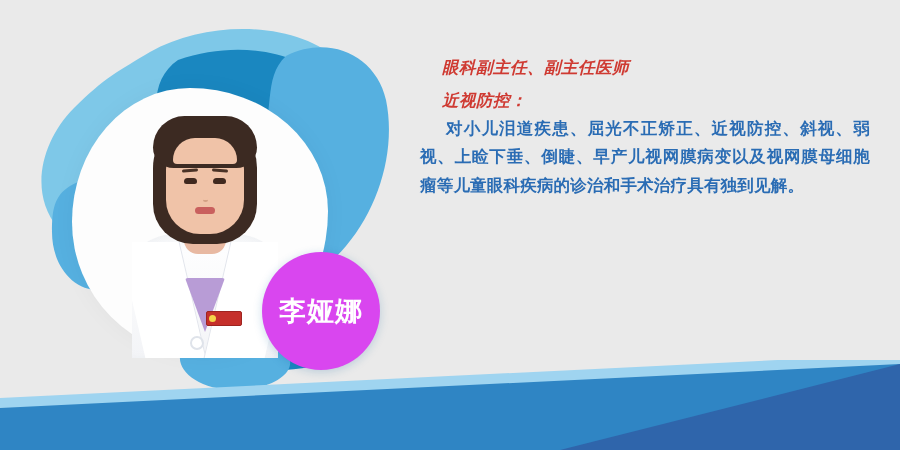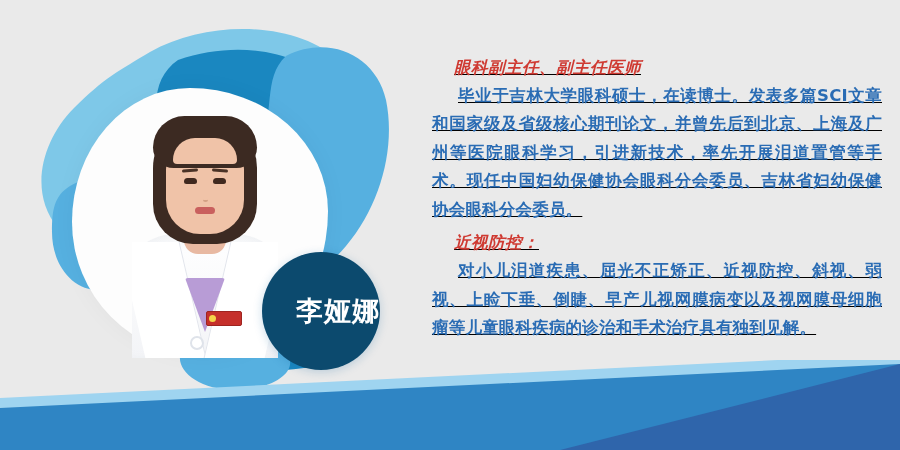--- a/index.html
+++ b/index.html
@@ -211,41 +211,40 @@
   }
 
   
   .name-bubble {
     position: absolute;
     left: 262px;
     top: 252px;
     width: 118px;
     height: 118px;
     border-radius: 50%;
-    background: #0c4a6e;
+    background: #d946ef;
     display: flex;
     align-items: center;
-    justify-content: flex-end;
+    justify-content: center;
     box-shadow: 0 2px 10px rgba(20,100,160,0.22);
   }
   .name-bubble span {
     color: #ffffff;
     font-size: 27px;
     font-weight: bold;
     letter-spacing: 1px;
     font-family: "DejaVu Sans", "Liberation Sans", sans-serif;
   }
 
   
   .text-col {
     position: absolute;
-    left: 432px;
+    left: 420px;
     top: 56px;
     width: 450px;
-    text-decoration: underline;
   }
   .sec-head {
     color: #cf3a32;
     font-size: 16.5px;
     font-weight: bold;
     font-style: italic;
     letter-spacing: 0.5px;
     line-height: 1.5;
     margin: 0 0 1px 22px;
     font-family: "DejaVu Sans", "Liberation Sans", sans-serif;
@@ -322,21 +321,20 @@
     </div>
   </div>
 
   <div class="name-bubble">
     <span>李娅娜</span>
   </div>
 
   <div class="text-col">
 
     <p class="sec-head">眼科副主任、副主任医师</p>
-    <p class="sec-body">毕业于吉林大学眼科硕士，在读博士。发表多篇SCI文章和国家级及省级核心期刊论文，并曾先后到北京、上海及广州等医院眼科学习，引进新技术，率先开展泪道置管等手术。现任中国妇幼保健协会眼科分会委员、吉林省妇幼保健协会眼科分会委员。</p>
 
     <div class="gap"></div>
 
     <p class="sec-head">近视防控：</p>
     <p class="sec-body">对小儿泪道疾患、屈光不正矫正、近视防控、斜视、弱视、上睑下垂、倒睫、早产儿视网膜病变以及视网膜母细胞瘤等儿童眼科疾病的诊治和手术治疗具有独到见解。</p>
   </div>
 
   <svg class="bottom-bands" width="900" height="90" viewBox="0 0 900 90" aria-hidden="true">
     <path d="M0 38 L900 -6 L900 18 L0 62 Z" fill="#9fd4f0"></path>
     <path d="M0 48 L900 4 L900 90 L0 90 Z" fill="#2f85c4"></path>

